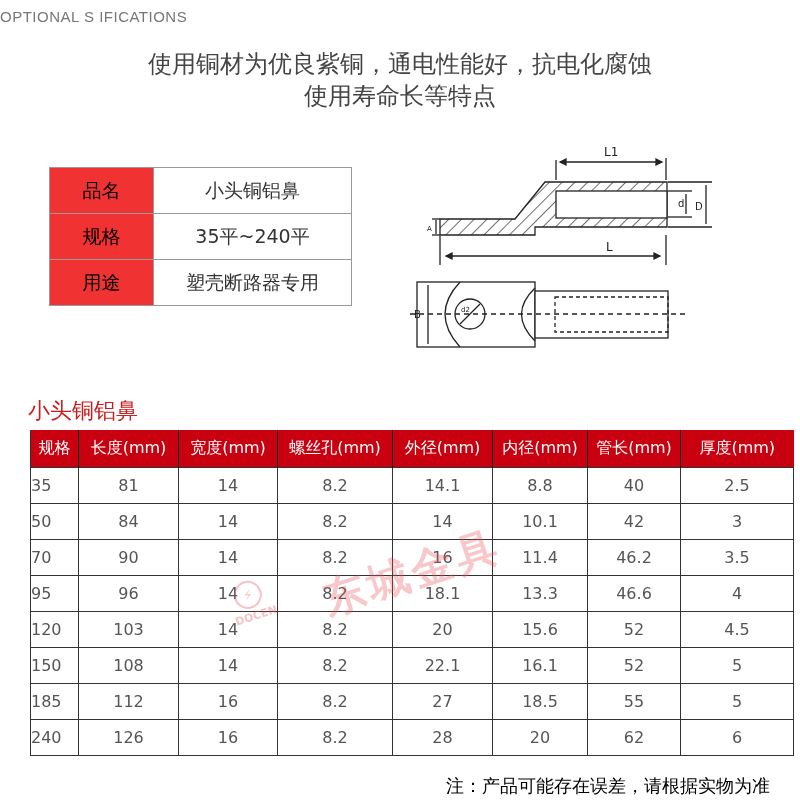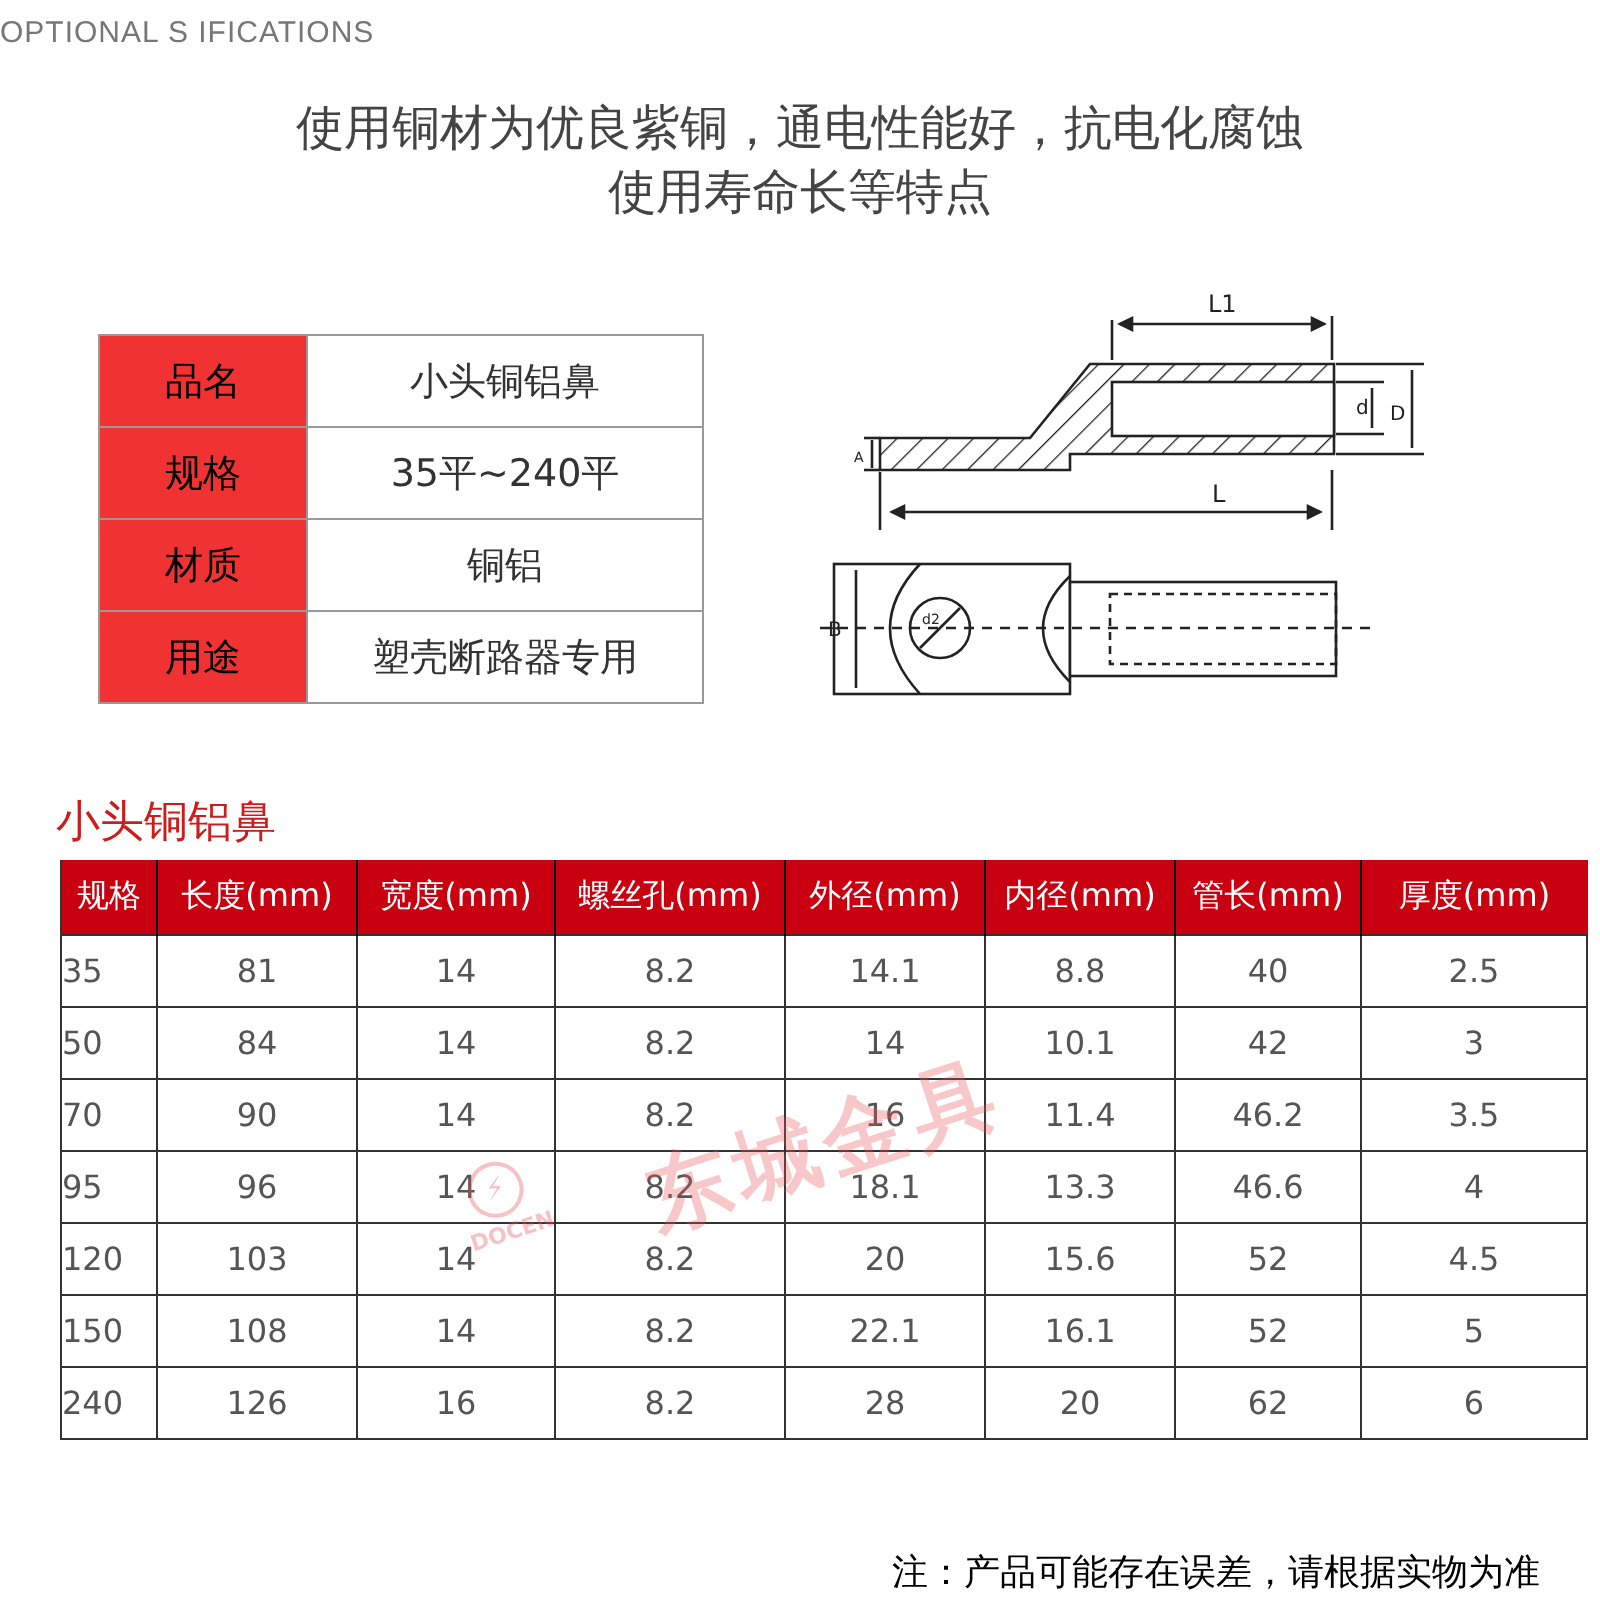--- a/index.html
+++ b/index.html
@@ -47,24 +47,20 @@
   <tbody id="spec-body">
       <tr>
         <td class="k">品名</td>
         <td class="v">小头铜铝鼻</td>
       </tr>
       <tr>
         <td class="k">规格</td>
         <td class="v">35平~240平</td>
       </tr>
       <tr>
-        <td class="k">材质</td>
-        <td class="v">铜铝</td>
-      </tr>
-      <tr>
         <td class="k">用途</td>
         <td class="v">塑壳断路器专用</td>
       </tr>
     </tbody>
 </table>
 
 <svg class="diagram" viewBox="0 0 320 230" xmlns="http://www.w3.org/2000/svg">
   <defs>
     <pattern id="hatch" width="9" height="9" patternUnits="userSpaceOnUse" patternTransform="rotate(45)">
       <line x1="0" y1="0" x2="0" y2="9" stroke="#222" stroke-width="1.3"></line>
@@ -190,20 +186,30 @@
         <td class="c0">150</td>
         <td class="c1">108</td>
         <td class="c2">14</td>
         <td class="c3">8.2</td>
         <td class="c4">22.1</td>
         <td class="c5">16.1</td>
         <td class="c6">52</td>
         <td class="c7">5</td>
       </tr>
       <tr>
+        <td class="c0">185</td>
+        <td class="c1">112</td>
+        <td class="c2">16</td>
+        <td class="c3">8.2</td>
+        <td class="c4">27</td>
+        <td class="c5">18.5</td>
+        <td class="c6">55</td>
+        <td class="c7">5</td>
+      </tr>
+      <tr>
         <td class="c0">240</td>
         <td class="c1">126</td>
         <td class="c2">16</td>
         <td class="c3">8.2</td>
         <td class="c4">28</td>
         <td class="c5">20</td>
         <td class="c6">62</td>
         <td class="c7">6</td>
       </tr>
     </tbody>

